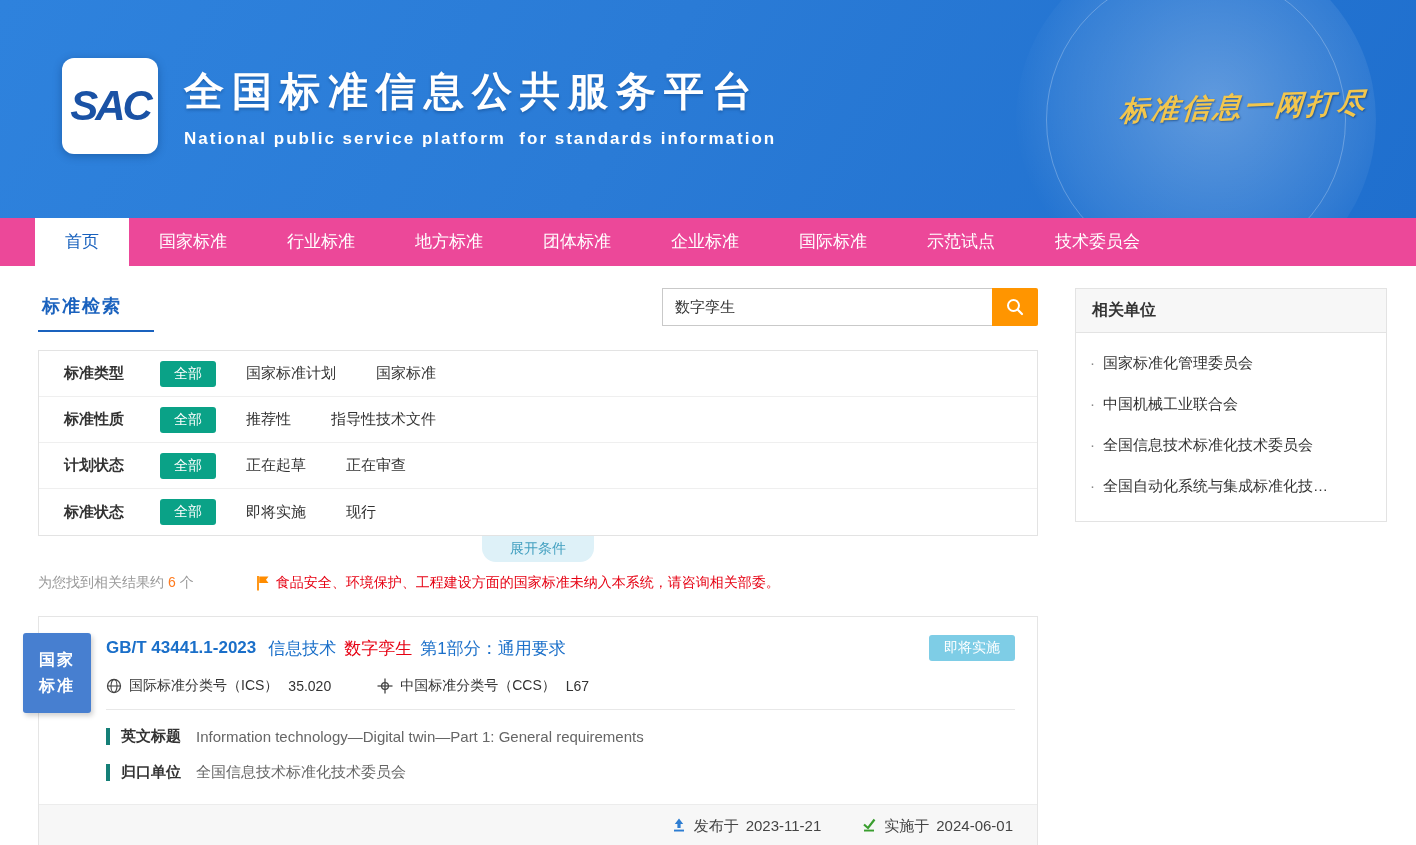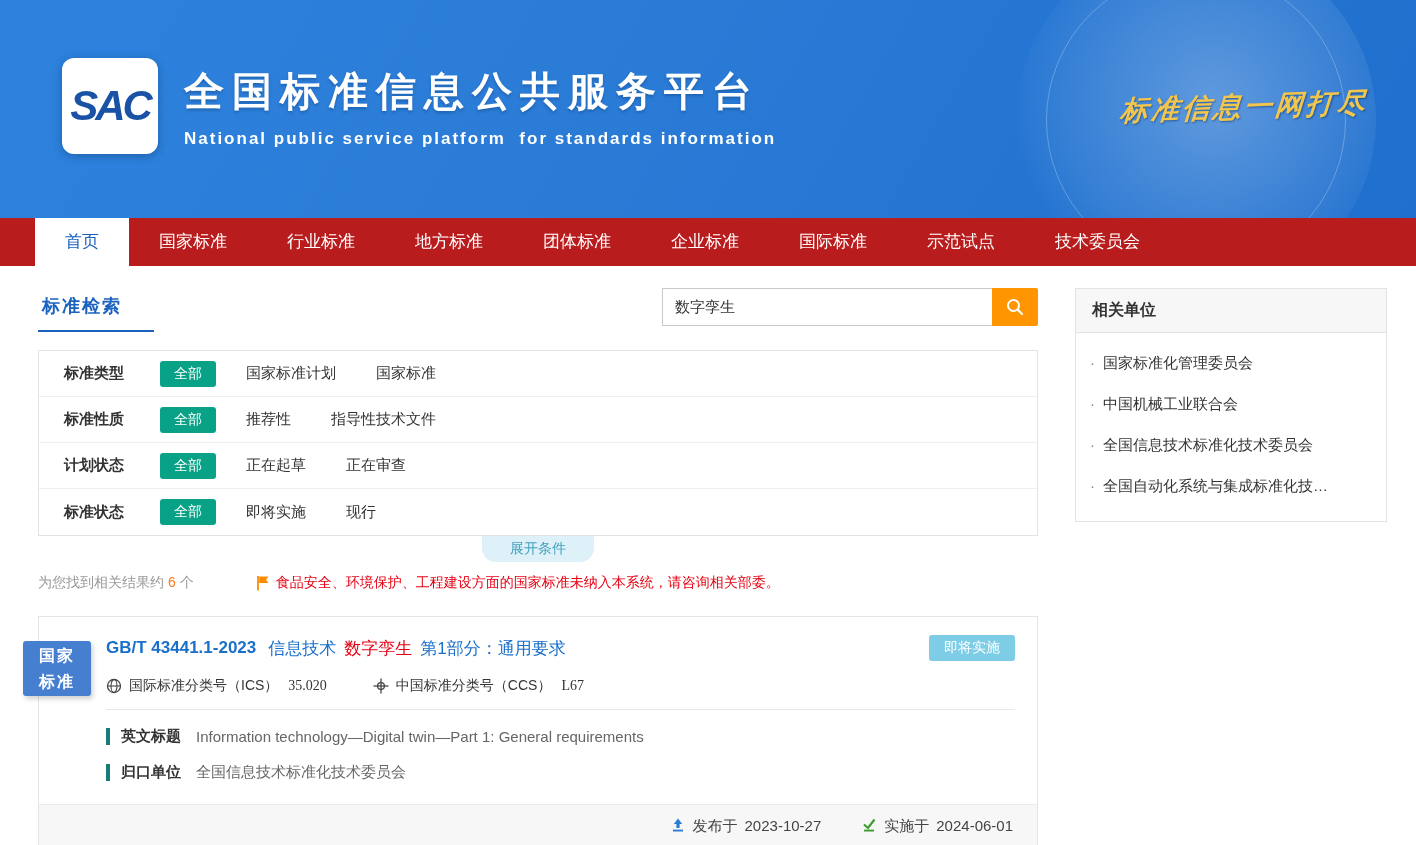--- a/index.html
+++ b/index.html
@@ -39,21 +39,21 @@
     margin-top:10px; font-size:17px; font-weight:bold; letter-spacing:2px; color:#fff; white-space:pre;
   }
   .slogan{
     position:absolute; right:48px; top:88px;
     font-family:"Liberation Serif","DejaVu Serif",serif;
     font-style:italic; font-weight:bold; font-size:28px; letter-spacing:3px;
     color:#f2c64d; transform:rotate(-2deg) skewX(-6deg);
     text-shadow:1px 1px 2px rgba(0,40,90,0.5);
   }
   
-  .main-nav{ height:48px; background:#b91c1c; display:flex; padding-left:35px; }
+  .main-nav{ height:48px; background:#ec4899; display:flex; padding-left:35px; }
   .nav-item{
     color:#fff; font-size:17px; line-height:48px; padding:0 30px; cursor:pointer;
     text-decoration:none; white-space:nowrap;
   }
   .nav-item.active{ background:#fff; color:#1760bd; }
   
   .content{ display:flex; padding-top:22px; }
   .left-col{ margin-left:38px; width:1000px; }
   .sidebar{ margin-left:37px; width:312px; align-self:flex-start; border:1px solid #e3e3e3; }
   
@@ -92,21 +92,21 @@
   }
   
   .results-row{ display:flex; align-items:center; margin-top:12px; }
   .result-count{ color:#999; font-size:14px; }
   .count-orange{ color:#ff7a1d; margin:0 4px; }
   .notice{ margin-left:62px; display:flex; align-items:center; color:#e60012; font-size:14px; }
   .flag-wrap{ margin-right:6px; display:inline-flex; }
   
   .result-card{ margin-top:24px; border:1px solid #e5e5e5; position:relative; }
   .card-badge{
-    position:absolute; left:-16px; top:24px; width:68px; height:55px;
+    position:absolute; left:-16px; top:16px; width:68px; height:80px;
     background:#477fd0; color:#fff; font-size:16px; font-weight:bold;
     display:flex; flex-direction:column; align-items:center; justify-content:center;
     line-height:1.6; border-radius:3px; box-shadow:2px 3px 5px rgba(0,0,0,0.18);
     letter-spacing:2px;
   }
   .card-main{ padding:18px 22px 6px 67px; }
   .card-title-row{ display:flex; align-items:center; }
   .std-code{ color:#1a6fc9; font-weight:bold; font-size:17px; margin-right:12px; text-decoration:none; cursor:pointer; }
   .std-title{ color:#1a6fc9; font-size:17px; text-decoration:none; cursor:pointer; }
   .std-title .seg{ margin-right:8px; }
@@ -114,21 +114,21 @@
   .status-badge{
     margin-left:auto; background:#7ecde6; color:#fff; font-size:14px;
     padding:4px 15px; border-radius:3px;
   }
   .card-meta-row{
     display:flex; align-items:center; margin-top:16px; color:#333; font-size:14px;
     padding-bottom:14px; border-bottom:1px solid #e8e8e8;
   }
   .meta-icon{ display:inline-flex; margin-right:7px; }
   .meta-label{ margin-right:10px; }
-  .meta-value{ color:#333;font-family:Liberation Serif, serif; }
+  .meta-value{ color:#333; }
   .meta-group2{ display:flex; align-items:center; margin-left:46px; }
   .info-row{ display:flex; align-items:center; margin-top:17px; }
   .teal-bar{ width:4px; height:17px; background:#157f77; margin-right:11px; }
   .info-label{ font-weight:bold; color:#333; font-size:15px; margin-right:15px; white-space:nowrap; }
   .info-value{ color:#666; font-size:15px; }
   .card-footer{
     margin-top:16px; background:#f7f7f7; border-top:1px solid #ececec;
     padding:12px 24px; display:flex; justify-content:flex-end; align-items:center; gap:40px;
     font-size:15px; color:#444;
   }
@@ -285,21 +285,21 @@
       </div>
       <div class="card-footer">
         <span class="date-item">
           <span style="display:inline-flex;">
             <svg width="16" height="16" viewBox="0 0 16 16">
                 <path d="M8 1.5 L12.2 7 H9.6 V11 H6.4 V7 H3.8 Z" fill="#2d7dd2"></path>
                 <rect x="3" y="12.6" width="10" height="1.9" fill="#2d7dd2"></rect>
               </svg>
           </span>
           <span>发布于</span>
-          <span>2023-10-27</span>
+          <span>2023-11-21</span>
         </span>
         <span class="date-item">
           <span style="display:inline-flex;">
             <svg width="16" height="16" viewBox="0 0 16 16">
                 <path d="M3 7.5 L7 11 L13.5 2.5" fill="none" stroke="#3a9e2f" stroke-width="2.2"></path>
                 <rect x="3" y="12.6" width="10" height="1.9" fill="#3a9e2f"></rect>
               </svg>
           </span>
           <span>实施于</span>
           <span>2024-06-01</span>

